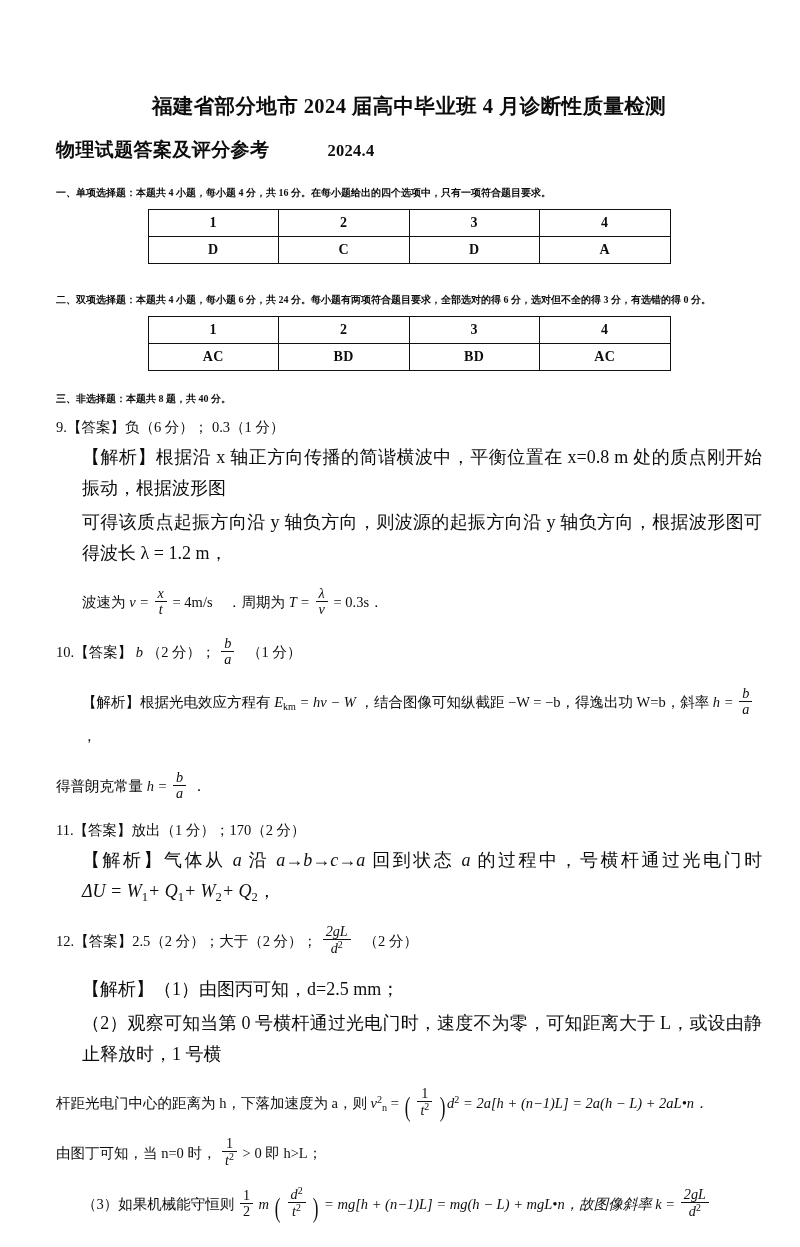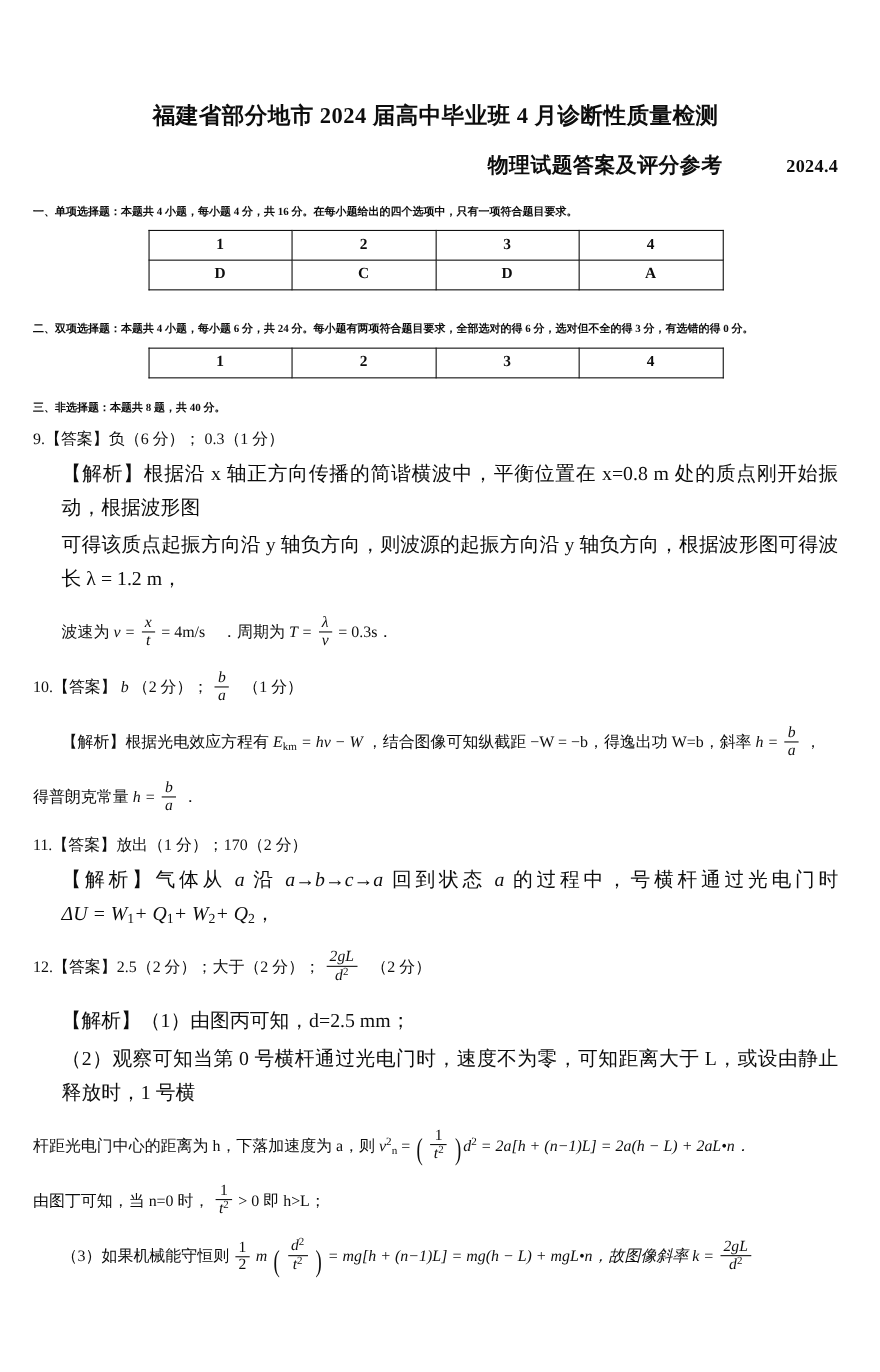--- a/index.html
+++ b/index.html
@@ -12,35 +12,35 @@
     height: 1247px;
     font-family: "Liberation Serif", "DejaVu Serif", serif;
     color: #0d0d0d;
     position: relative;
     overflow: hidden;
   }
   .page {
     width: 800px;
     height: 912px;
     box-sizing: border-box;
-    padding: 92px 38px 20px 30px;
+    padding: 92px 38px 20px 56px;
     position: relative;
   }
   
   .doc-title {
     text-align: center;
     font-size: 20.5px;
     font-weight: bold;
     letter-spacing: 0.4px;
     margin: 0 0 16px 0;
     line-height: 1.4;
   }
   .doc-subtitle-row {
     display: flex;
-    justify-content: flex-end;
+    justify-content: flex-start;
     align-items: baseline;
     margin: 0 0 22px 0;
   }
   .doc-subtitle {
     font-size: 19px;
     font-weight: bold;
     letter-spacing: 0.4px;
   }
   .doc-date {
     font-size: 16.5px;
@@ -151,20 +151,26 @@
 
   <div class="section-head">二、双项选择题：本题共 4 小题，每小题 6 分，共 24 分。每小题有两项符合题目要求，全部选对的得 6 分，选对但不全的得 3 分，有选错的得 0 分。</div>
   <table class="ans-table">
     <tbody>
         <tr>
       <td>1</td>
       <td>2</td>
       <td>3</td>
       <td>4</td>
     </tr>
+    <tr>
+      <td>AC</td>
+      <td>BD</td>
+      <td>BD</td>
+      <td>AC</td>
+    </tr>
   </tbody>
     </table>
 
   <div class="spacer-xs"></div>
 
   <div class="section-head">三、非选择题：本题共 8 题，共 40 分。</div>
 
   <div class="q-line">9.【答案】负（6 分）；   0.3（1 分）</div>
   <div class="para indent-hang">【解析】根据沿 x 轴正方向传播的简谐横波中，平衡位置在 x=0.8 m 处的质点刚开始振动，根据波形图</div>
   <div class="para indent-hang">可得该质点起振方向沿 y 轴负方向，则波源的起振方向沿 y 轴负方向，根据波形图可得波长 λ = 1.2 m，</div>

